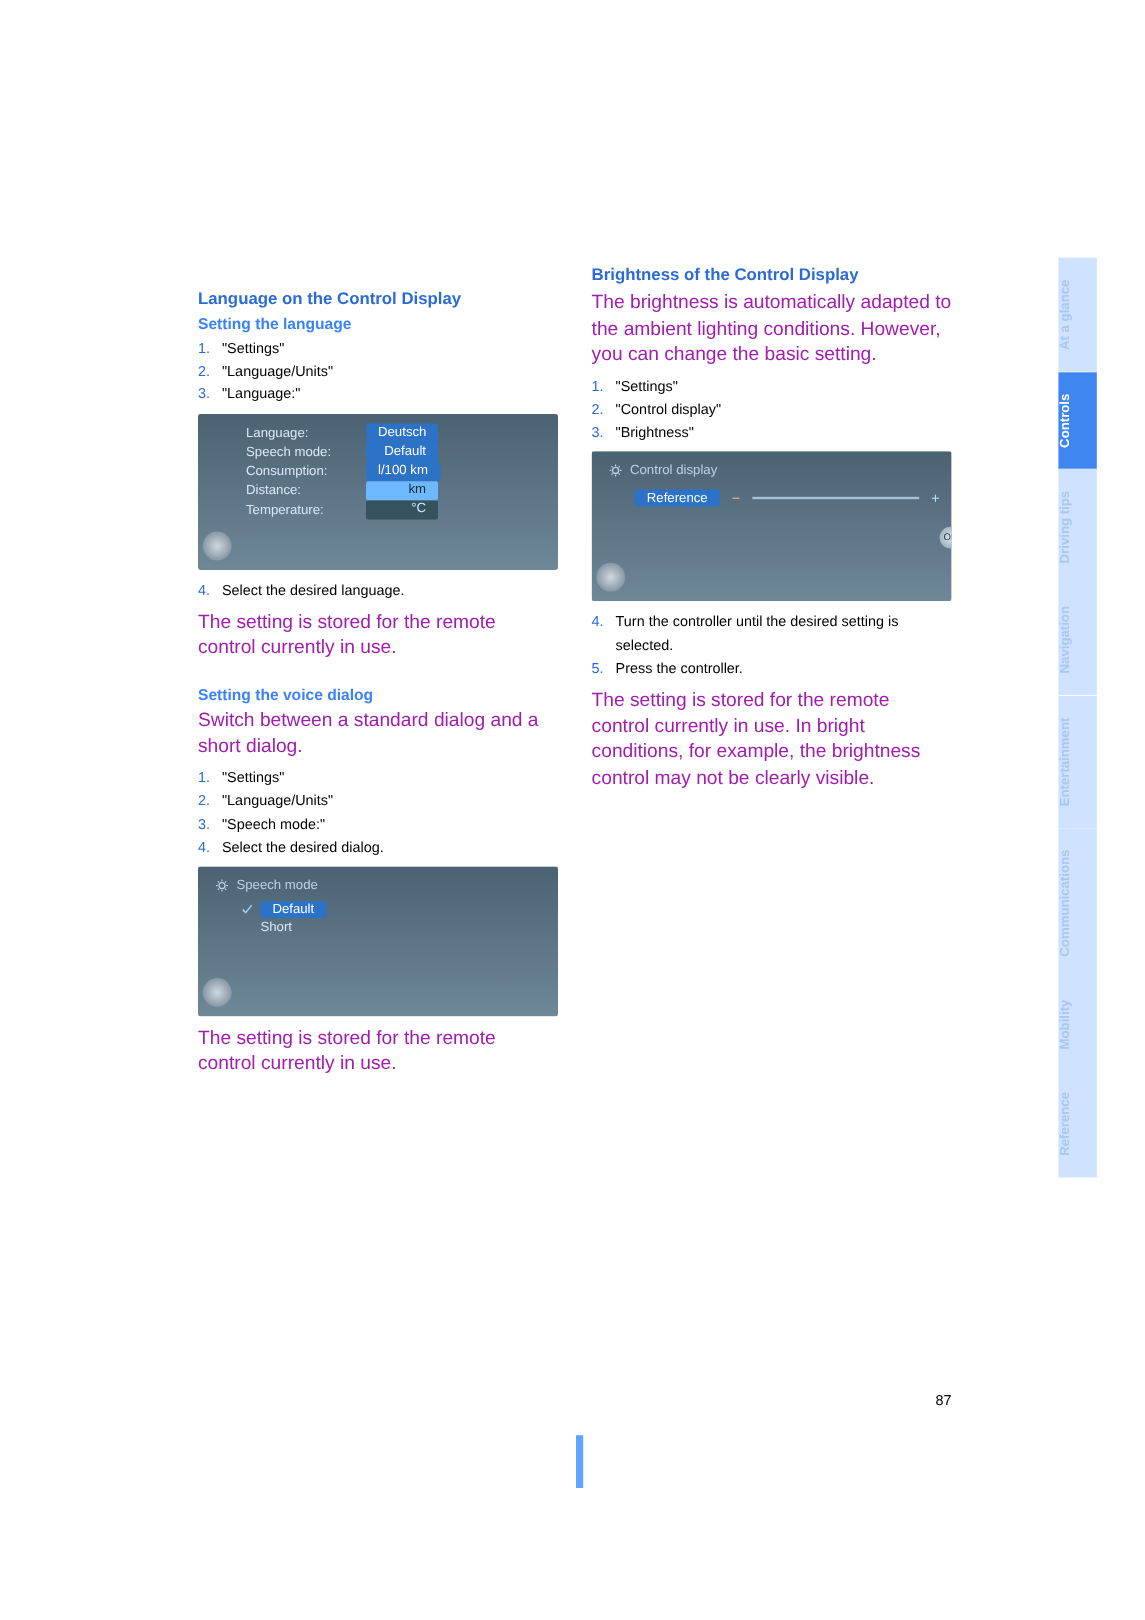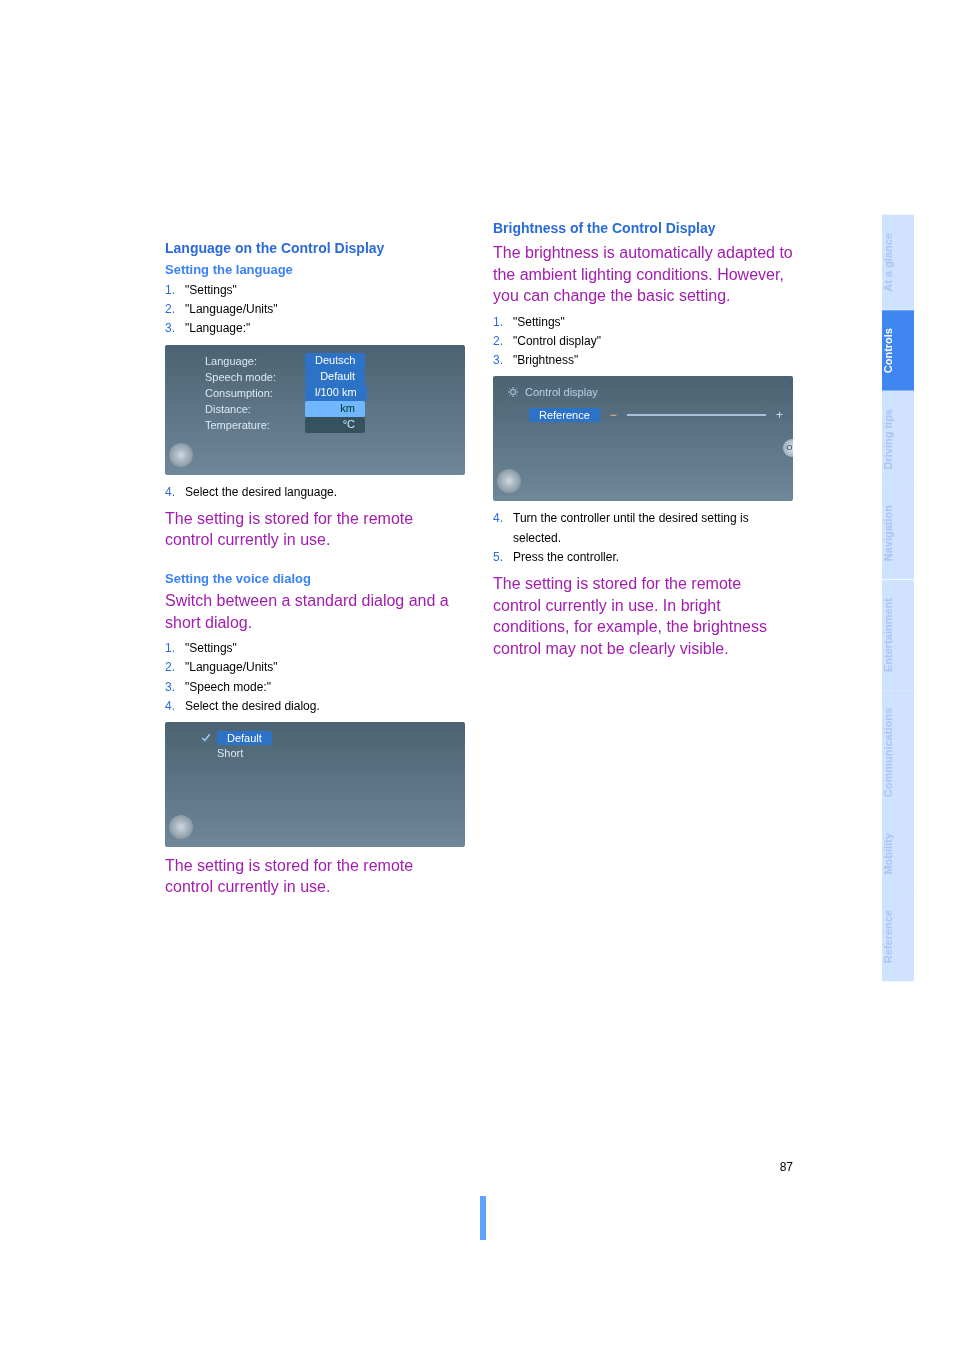--- a/index.html
+++ b/index.html
@@ -121,20 +121,27 @@
             <span>"Speech mode:"</span>
           </li>
         <li>
             <span class="num">4.</span>
             <span>Select the desired dialog.</span>
           </li>
       </ol>
 
       <div class="screenshot">
         <div class="screenshot-inner" style="position:relative;min-height:125px;">
+          <div class="ss-title">
+            <svg class="gear" viewBox="0 0 24 24">
+                <circle cx="12" cy="12" r="5" fill="none" stroke="#bcd2e8" stroke-width="2"></circle>
+                <path d="M12 2v3M12 19v3M2 12h3M19 12h3M5 5l2 2M17 17l2 2M19 5l-2 2M7 17l-2 2" stroke="#bcd2e8" stroke-width="2"></path>
+              </svg>
+            <span>Speech mode</span>
+          </div>
           <div class="ss-list">
             <div class="row2">
               <svg class="check" viewBox="0 0 16 16">
                   <path d="M2 8 l4 4 l8 -10" stroke="#9fd3ff" stroke-width="2" fill="none"></path>
                 </svg>
               <span style="background:#2c72c6;color:#fff;padding:1px 10px;border-radius:2px;">Default</span>
             </div>
             <div class="row2" style="padding-left:16px;">
               <span>Short</span>
             </div>

